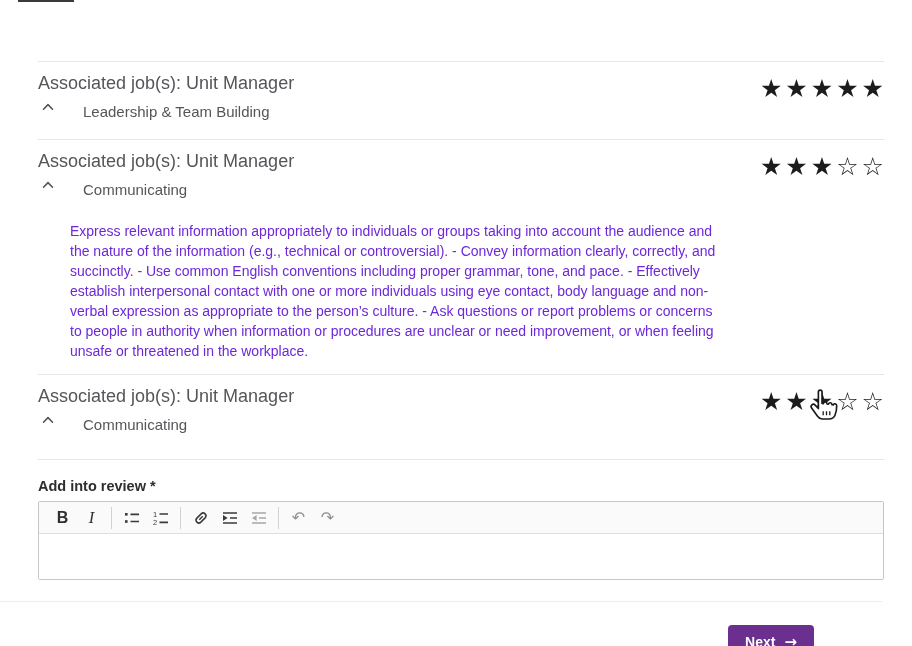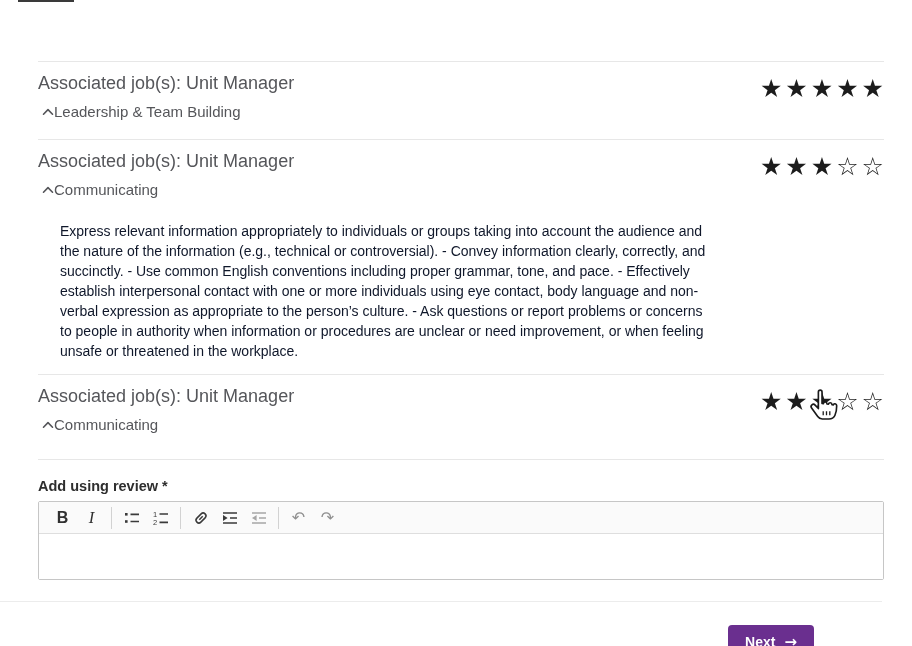--- a/index.html
+++ b/index.html
@@ -16,31 +16,31 @@
     width: 56px; height: 2px; background: #3a3a3a;
   }
   .content { margin: 0 28px 0 38px; }
   .top-spacer { height: 61px; }
   .divider { border-top: 1px solid #e7e7e7; height: 0; }
 
   .sec-body { display: flex; justify-content: space-between; align-items: flex-start; padding-top: 13px; }
   .sec-left { flex: 1 1 auto; }
   .jobs-line { font-size: 18px; line-height: 17px; color: #55565a; }
   .sec-header {
-    display: flex; align-items: center; gap: 0;
+    display: flex; align-items: flex-start; gap: 29px;
     margin-top: 8px; padding: 3px 0 8px 4px;
     font-size: 15px; line-height: 18px; color: #55565a;
     cursor: pointer;
   }
   .chev { display: inline-flex; }
   .desc {
-    margin: 14px 0 13px 22px;
+    margin: 14px 0 13px 32px;
     width: 646px;
     font-size: 14px; line-height: 20px;
-    color: #0f172a;
+    color: #6d28d9;
   }
   .sec-pad-bottom { height: 10px; }
 
   .sec-stars {
     flex: 0 0 auto;
     font-family: "DejaVu Sans", sans-serif;
     font-size: 25px; line-height: 27px;
     letter-spacing: 3px; margin-right: -3px;
     white-space: nowrap; color: #1c1c1c;
     user-select: none;
@@ -153,21 +153,21 @@
         </div>
         <div class="sec-pad-bottom" style="height:17px"></div>
       </div>
       <div class="sec-stars"><span class="star filled">★</span><span class="star filled">★</span><span class="star filled">★</span><span class="star empty">☆</span><span class="star empty">☆</span></div>
     </div>
   </div>
   <div class="divider"></div>
 
   <div>
     <div class="review-label">
-      <span>Add using review</span>
+      <span>Add into review</span>
       <span class="req">*</span>
     </div>
     <div class="editor">
       <div class="toolbar">
         <button class="tb-btn tb-bold">B</button>
         <button class="tb-btn tb-italic">I</button>
         <span class="tb-sep"></span>
         <button class="tb-btn">
           <svg width="18" height="18" viewBox="0 0 18 18">
               <rect x="2" y="4" width="2.6" height="2.6" fill="#3a3a3a"></rect>

